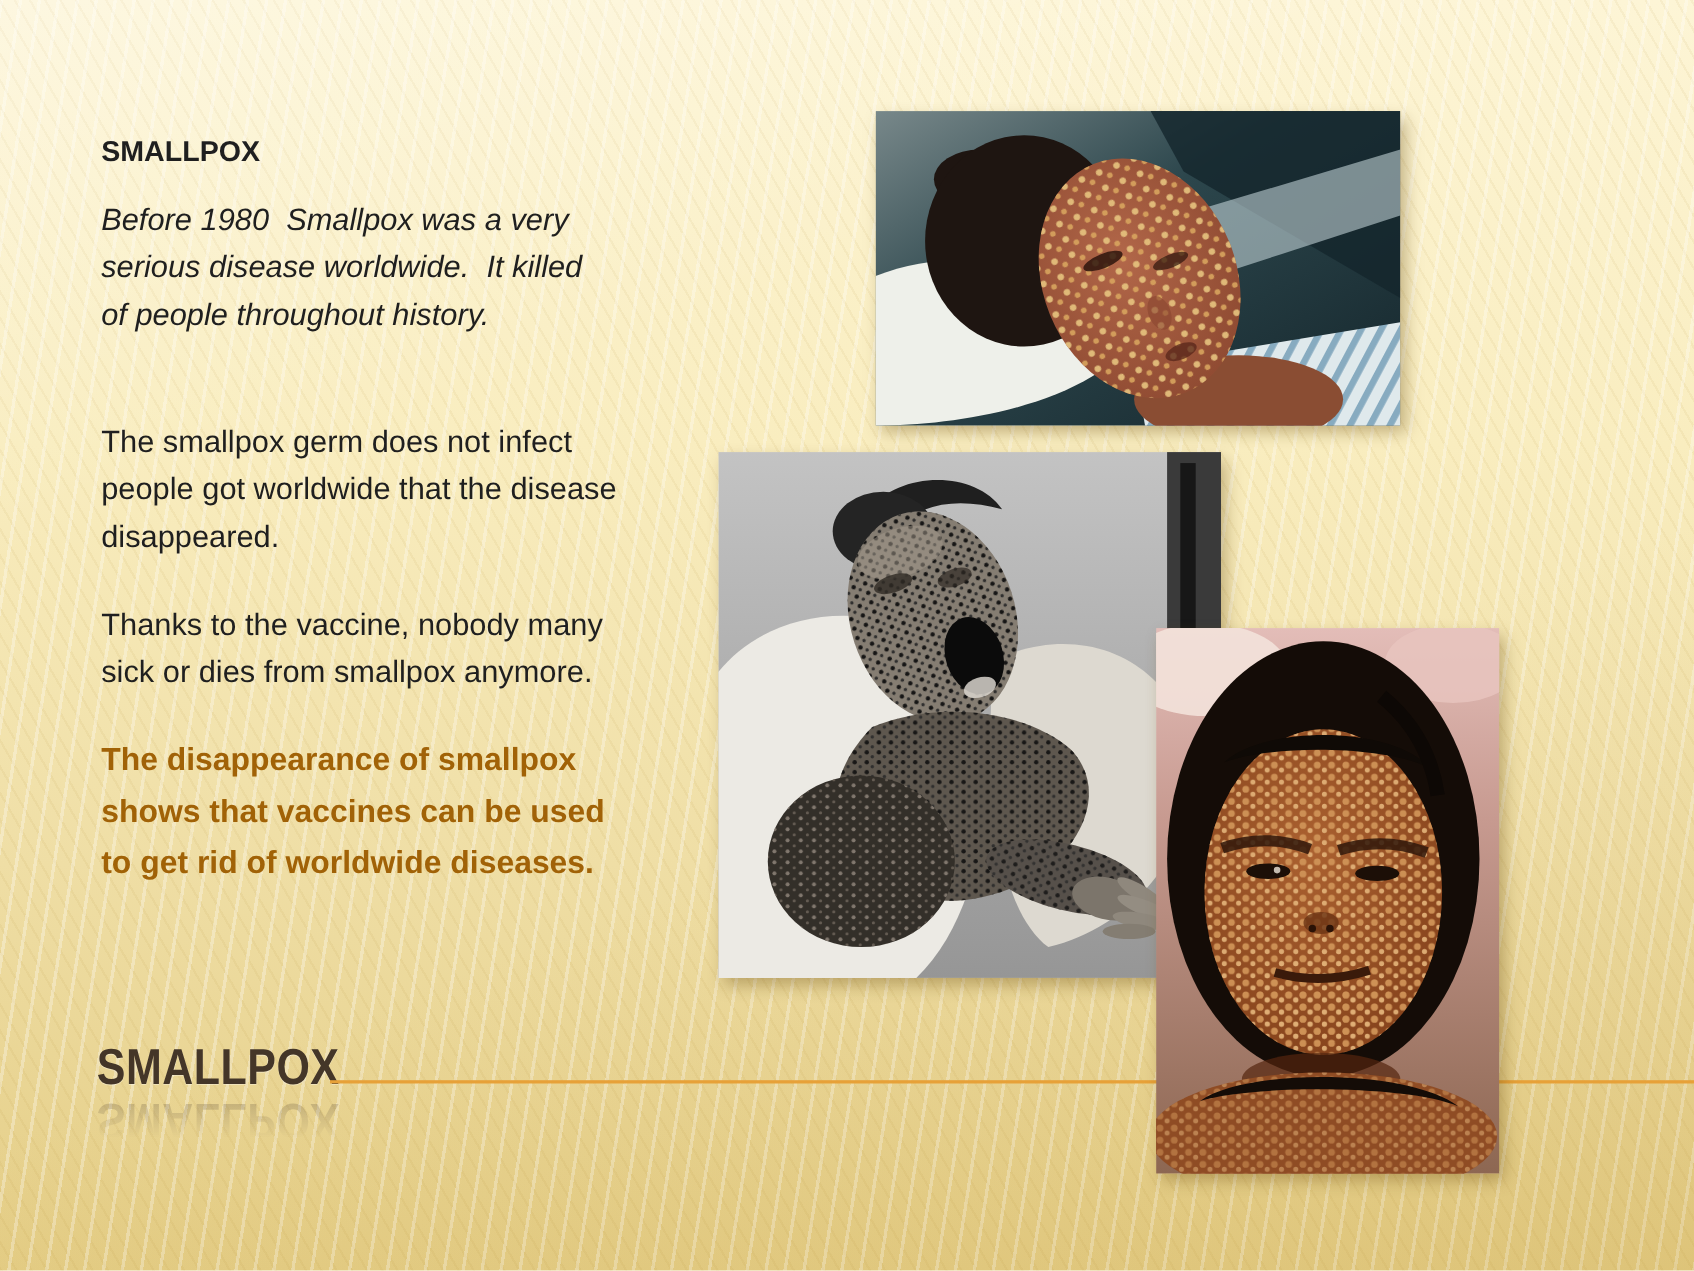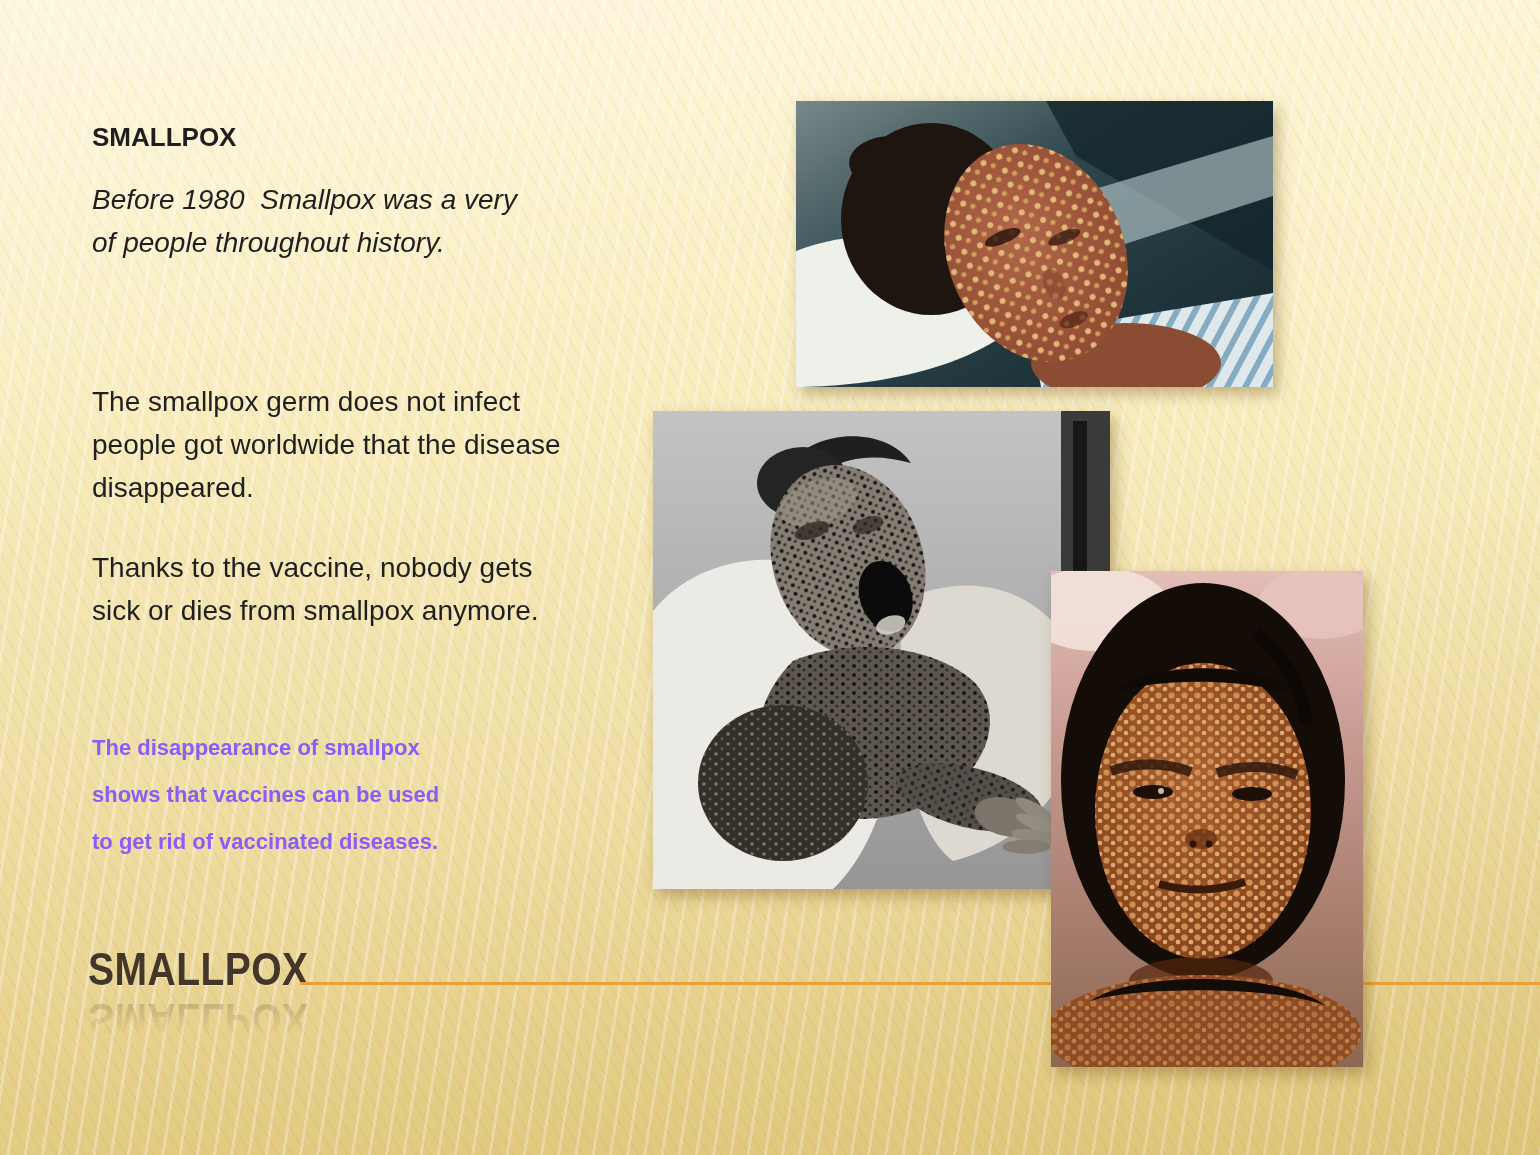--- a/index.html
+++ b/index.html
@@ -11,21 +11,21 @@
       repeating-linear-gradient(60deg, rgba(170,130,40,0.07) 0 2px, rgba(170,130,40,0) 2px 12px),
       linear-gradient(180deg,#fdf5d6 0%,#f9edbf 35%,#efdea5 68%,#e4cd85 100%);
   }
   .shade{position:absolute;inset:0;pointer-events:none;
     background:linear-gradient(160deg, rgba(255,255,255,0.25) 0%, rgba(255,255,255,0) 30%, rgba(189,148,58,0) 60%, rgba(189,148,58,0.16) 100%);}
   .txt{position:absolute;left:92px;color:#1f1f1f;}
   .line{white-space:pre;}
   #heading{top:121px;font-size:26px;font-weight:bold;line-height:32px;}
   .para{font-size:28px;line-height:43px;}
   #para1{top:178px;font-style:italic;} #para2{top:380px;} #para3{top:546px;}
-  #emphasis{top:724px;font-size:22px;line-height:47px;font-weight:bold;color:#8b5cf6;}
+  #emphasis{top:668px;font-size:29px;line-height:47px;font-weight:bold;color:#a16207;}
   #footer-title{position:absolute;left:88px;top:944px;font-size:46px;font-weight:bold;
     color:#443628;letter-spacing:0.5px;transform:scale(0.85,1);transform-origin:left bottom;
     text-shadow:0 1px 0 rgba(255,255,255,0.35);line-height:50px;}
   #footer-reflection-wrap{position:absolute;left:88px;top:995px;width:420px;height:52px;overflow:hidden;
     -webkit-mask-image:linear-gradient(180deg,rgba(0,0,0,0.9) 0%,rgba(0,0,0,0) 75%);
     mask-image:linear-gradient(180deg,rgba(0,0,0,0.9) 0%,rgba(0,0,0,0) 75%);}
   #footer-reflection{font-size:46px;font-weight:bold;color:#4a3b2c;letter-spacing:0.5px;line-height:50px;
     transform:scale(0.85,-1);transform-origin:left center;opacity:0.30;filter:blur(0.6px);}
   #accent-line{position:absolute;left:300px;top:982px;width:1240px;height:3px;background:#E7A138;z-index:1;}
   .photo{position:absolute;box-shadow:5px 7px 14px rgba(105,75,15,0.38);}
@@ -38,38 +38,39 @@
 <body>
 
 <div class="shade"></div>
 
 <div class="txt" id="heading">
   <div class="line">SMALLPOX</div>
 </div>
 
 <div class="txt para" id="para1">
   <div class="line">Before 1980  Smallpox was a very</div>
+  <div class="line">serious disease worldwide.  It killed</div>
   <div class="line">of people throughout history.</div>
 </div>
 
 <div class="txt para" id="para2">
   <div class="line">The smallpox germ does not infect</div>
   <div class="line">people got worldwide that the disease</div>
   <div class="line">disappeared.</div>
 </div>
 
 <div class="txt para" id="para3">
-  <div class="line">Thanks to the vaccine, nobody gets</div>
+  <div class="line">Thanks to the vaccine, nobody many</div>
   <div class="line">sick or dies from smallpox anymore.</div>
 </div>
 
 <div class="txt" id="emphasis">
   <div class="line">The disappearance of smallpox</div>
   <div class="line">shows that vaccines can be used</div>
-  <div class="line">to get rid of vaccinated diseases.</div>
+  <div class="line">to get rid of worldwide diseases.</div>
 </div>
 
 <div id="accent-line"></div>
 
 <div id="footer-title">SMALLPOX</div>
 <div id="footer-reflection-wrap">
   <div id="footer-reflection">SMALLPOX</div>
 </div>
 
 <div class="photo" id="photo1">

